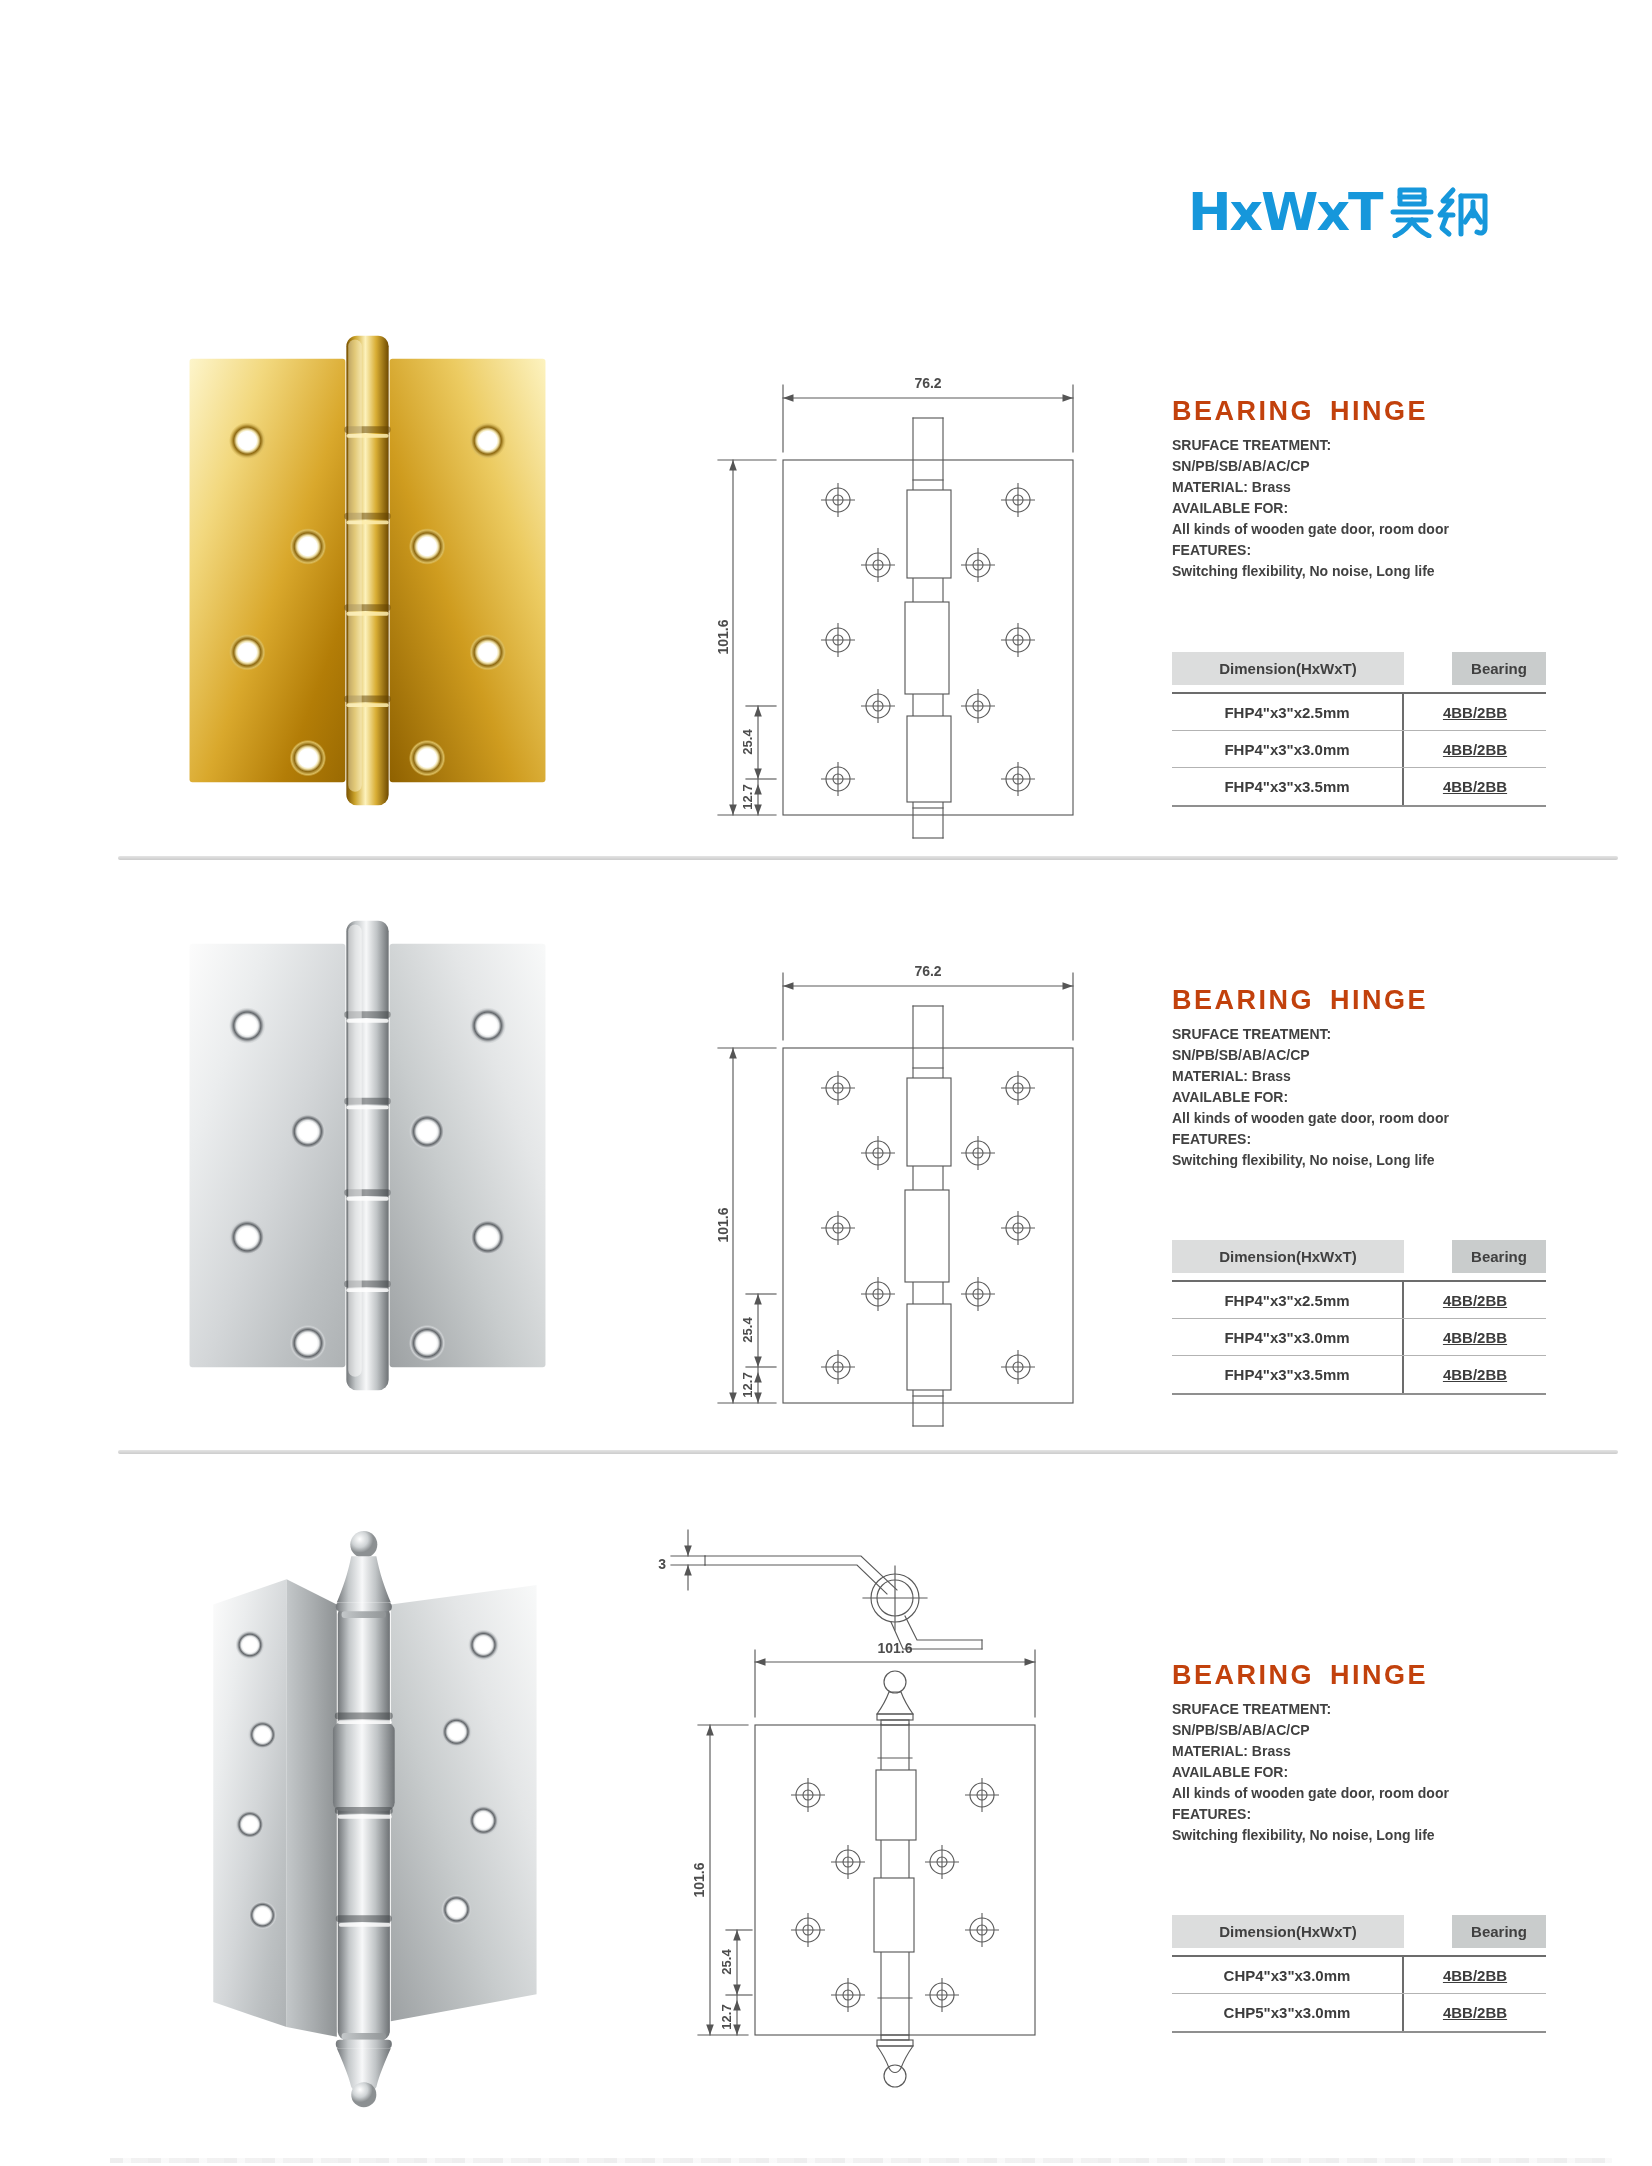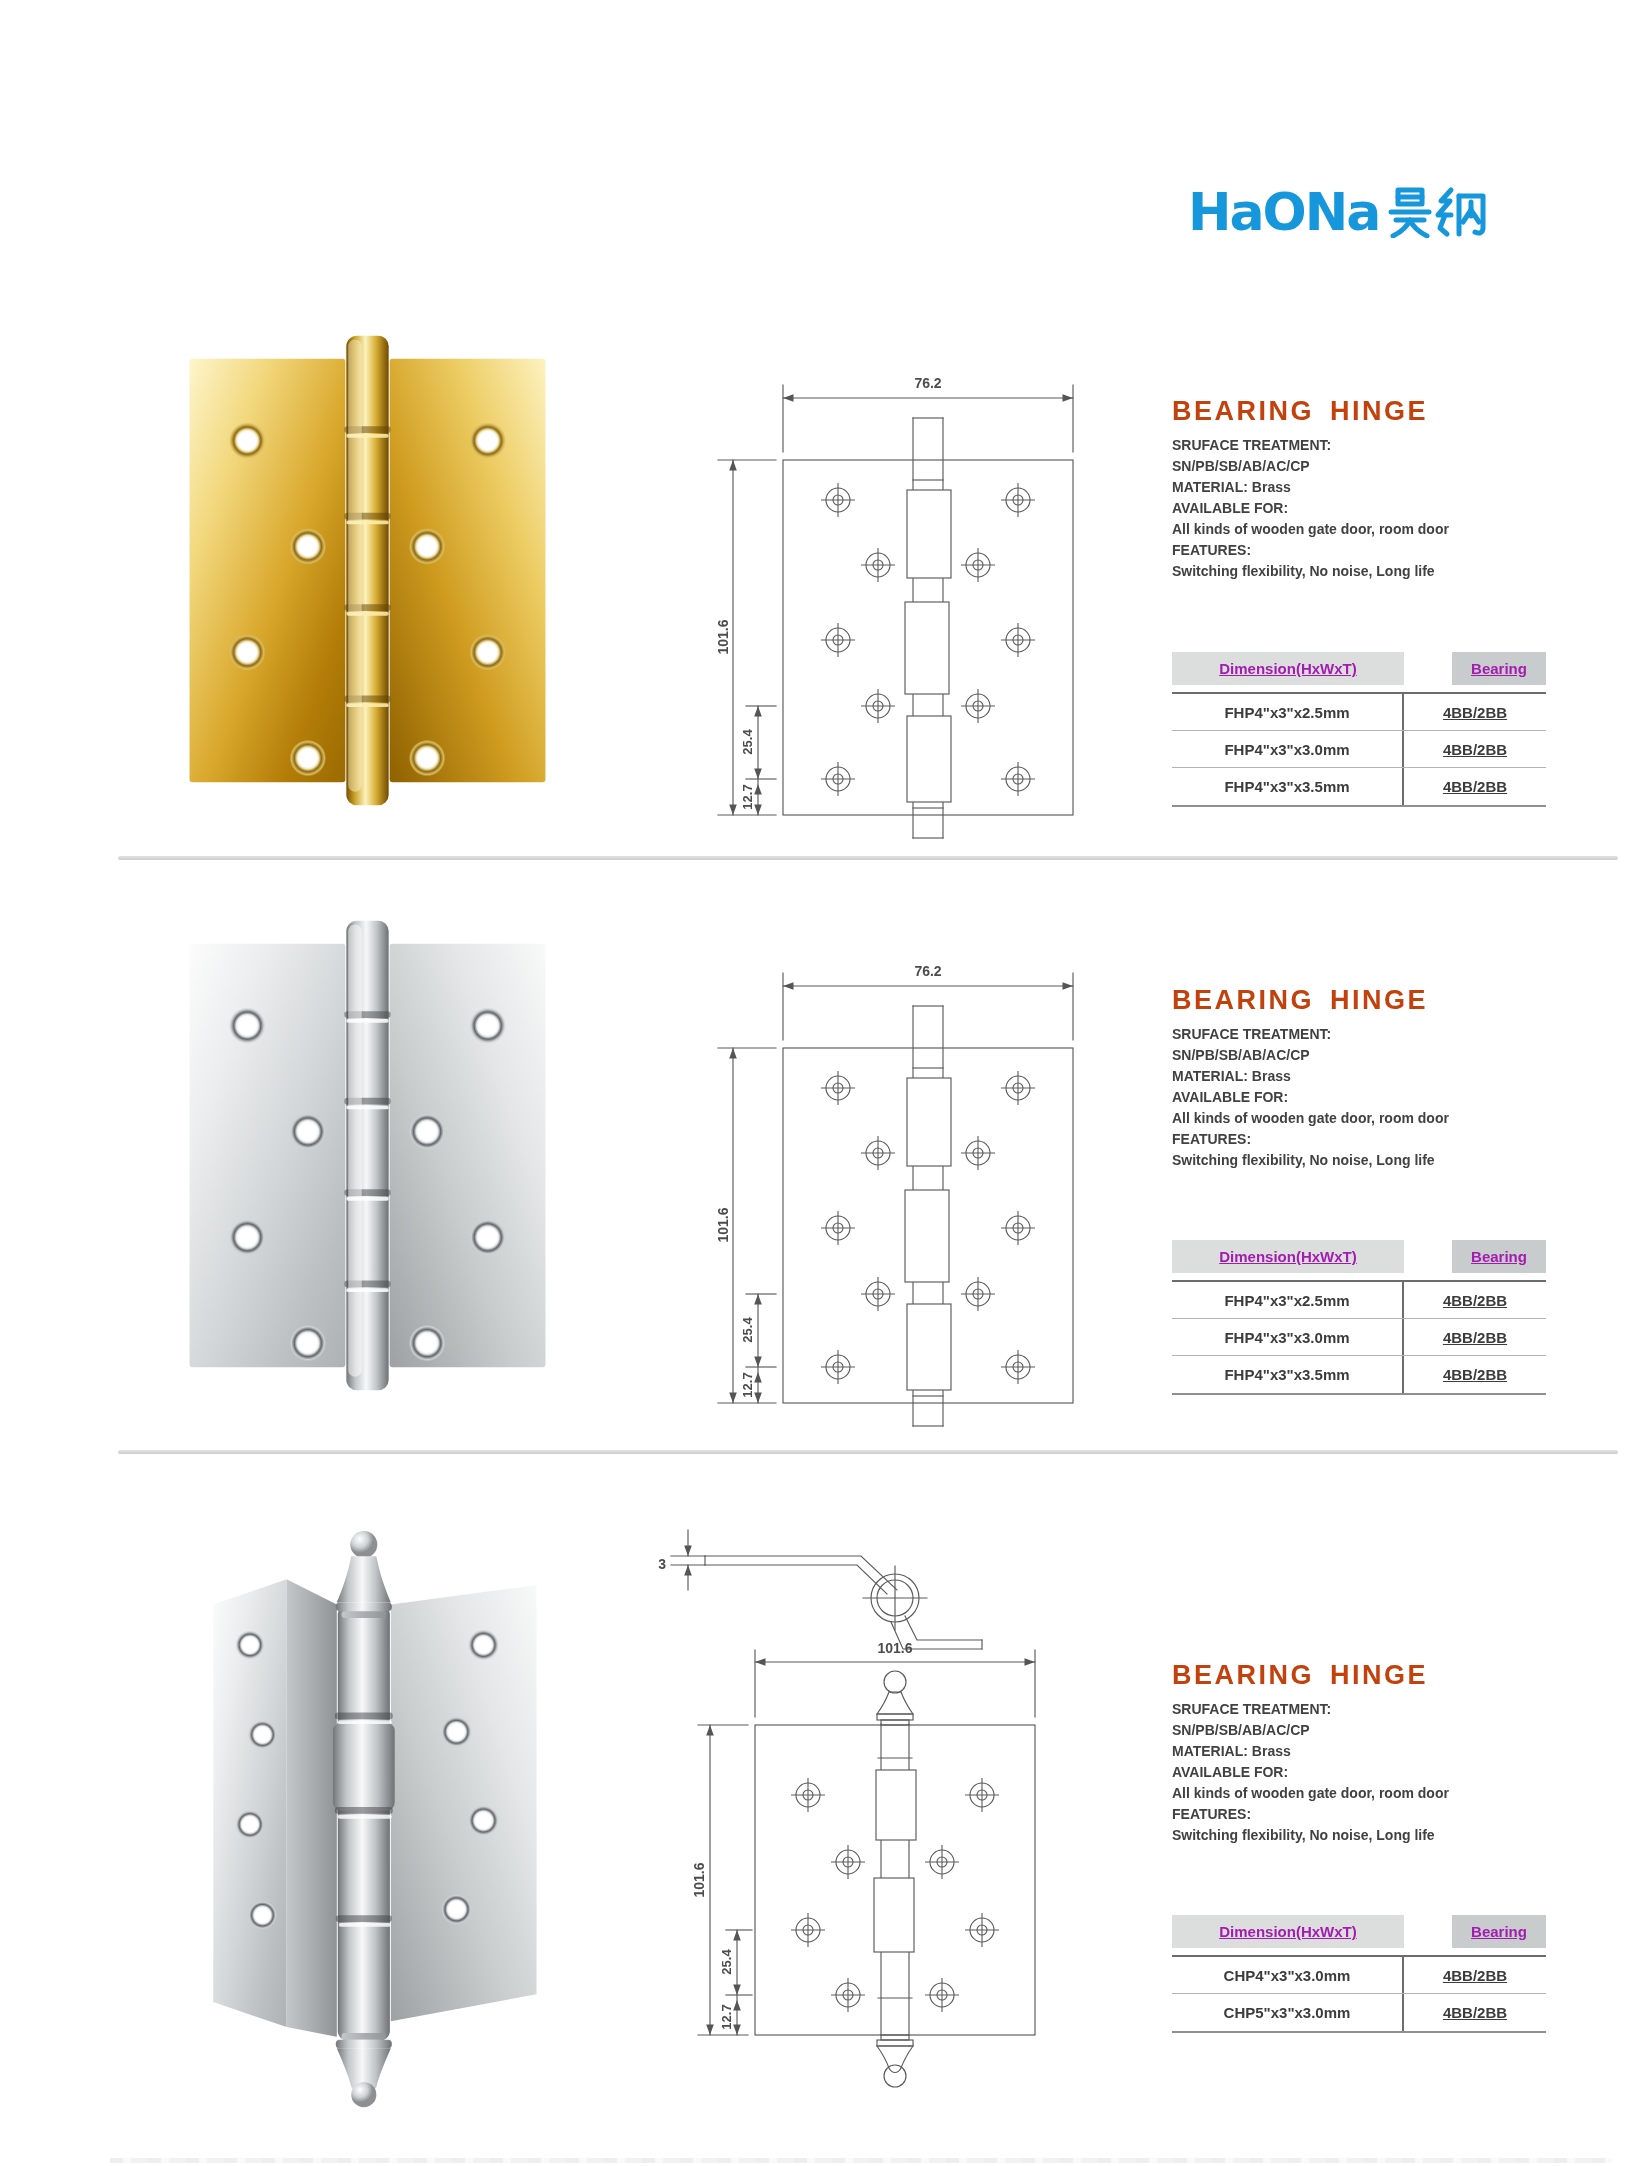--- a/index.html
+++ b/index.html
@@ -15,21 +15,21 @@
   .sep { position:absolute; left:118px; width:1500px; height:4px; background:linear-gradient(#e4e4e4,#cccccc); border-radius:2px; }
 
   
   .info { position:absolute; width:460px; color:#3d3d3d; }
   .sec-title { font-size:27px; font-weight:700; letter-spacing:2.5px; word-spacing:6px; color:#c2410c; margin-bottom:8px; }
   .info-line { font-size:14px; font-weight:700; line-height:21px; color:#414141; }
 
   
   .spec-table { position:absolute; width:374px; }
   .thead { display:flex; gap:4px; margin-bottom:7px; }
-  .th { height:33px; display:flex; align-items:center; justify-content:center; font-size:15px; font-weight:700; color:#a21caf;text-decoration:underline; }
+  .th { height:33px; display:flex; align-items:center; justify-content:center; font-size:15px; font-weight:700; color:#404040; }
   .th1 { flex:0 0 232px; background:#dcdddd; }
   .th2 { flex:1; background:#c9cccc;margin-left:44px; }
   .tbody { border-top:2px solid #6c6c6c; border-bottom:2px solid #8f8f8f; }
   .tr { display:flex; height:37px; align-items:stretch; border-bottom:1px solid #b3b3b3; }
   .tr:last-child { border-bottom:none; }
   .td { display:flex; align-items:center; justify-content:center; font-size:15px; font-weight:700; color:#3c3c3c; }
   .td1 { flex:0 0 232px; border-right:2px solid #6c6c6c; }
   .td2 { flex:1;text-decoration:underline; }
 
   
@@ -123,21 +123,21 @@
       <line x1="-17" y1="0" x2="17" y2="0"></line>
         <line x1="0" y1="-17" x2="0" y2="17"></line>
     </g>
     <path id="ah" d="M0,0 L10.5,3.8 L10.5,-3.8 Z" fill="#555"></path>
   </defs>
 </svg>
 
 <div class="page">
 
   <div class="logo">
-    <span class="logo-latin" style="color:#1697db">HaONa</span>
+    <span class="logo-latin" style="color:#1697db">HxWxT</span>
     <svg class="logo-cn" width="104" height="52" viewBox="0 0 104 52">
       <g stroke="#1697db" stroke-width="5" fill="none" stroke-linecap="round" stroke-linejoin="round">
         <rect x="13" y="4" width="24" height="14"></rect>
           <line x1="13" y1="11" x2="37" y2="11"></line>
         <line x1="6" y1="26" x2="44" y2="26"></line>
           <line x1="11" y1="34" x2="39" y2="34"></line>
         <path d="M25,34 C22,41 16,46 8,50"></path>
           <path d="M25,34 C28,41 34,46 42,50"></path>
         <path d="M66,4 L56,15 L65,15 L53,29 L66,29"></path>
           <path d="M60,29 L55,42 L62,48"></path>

